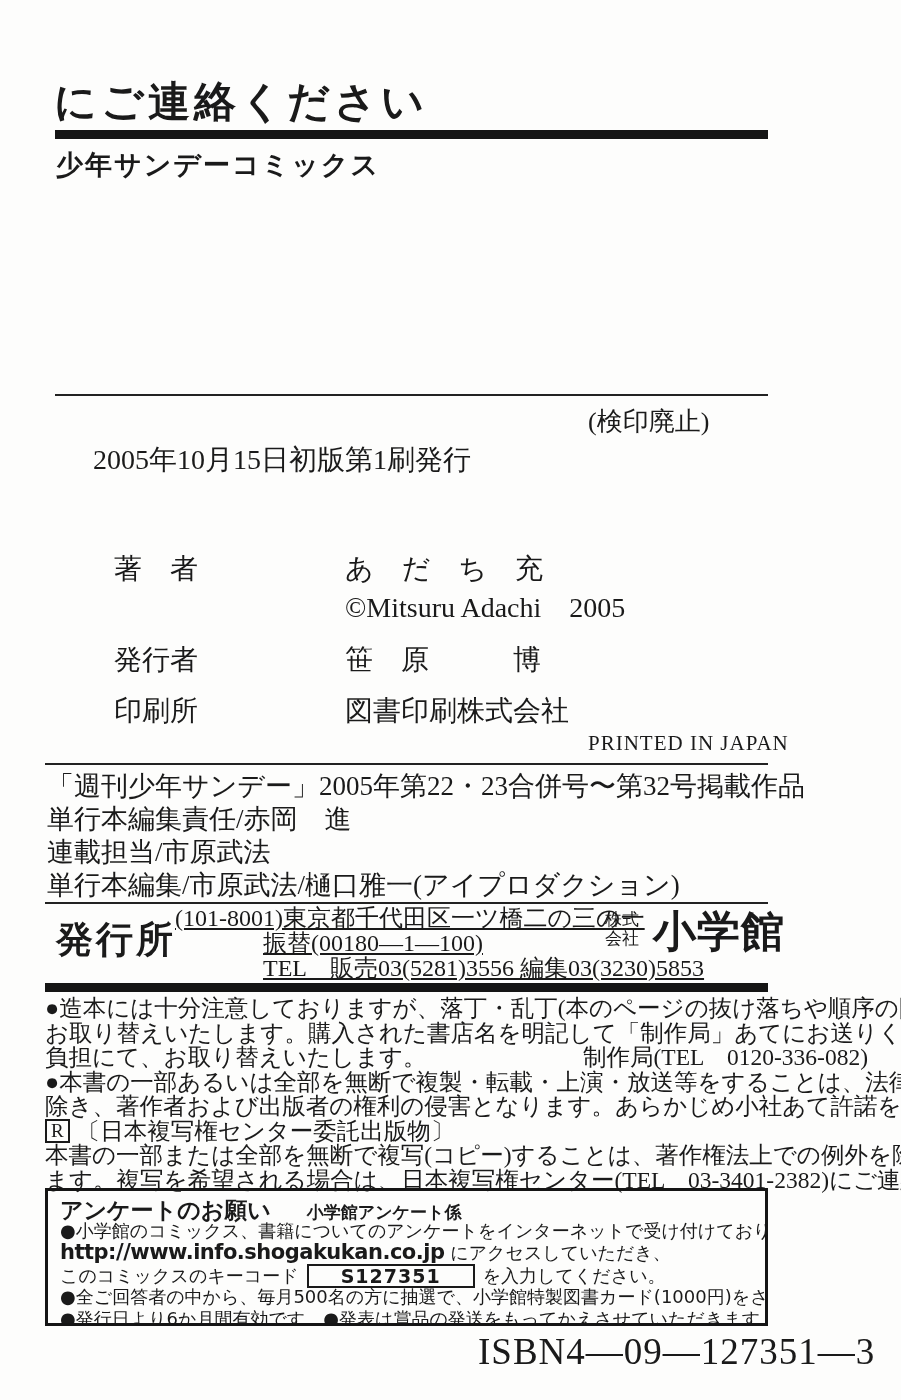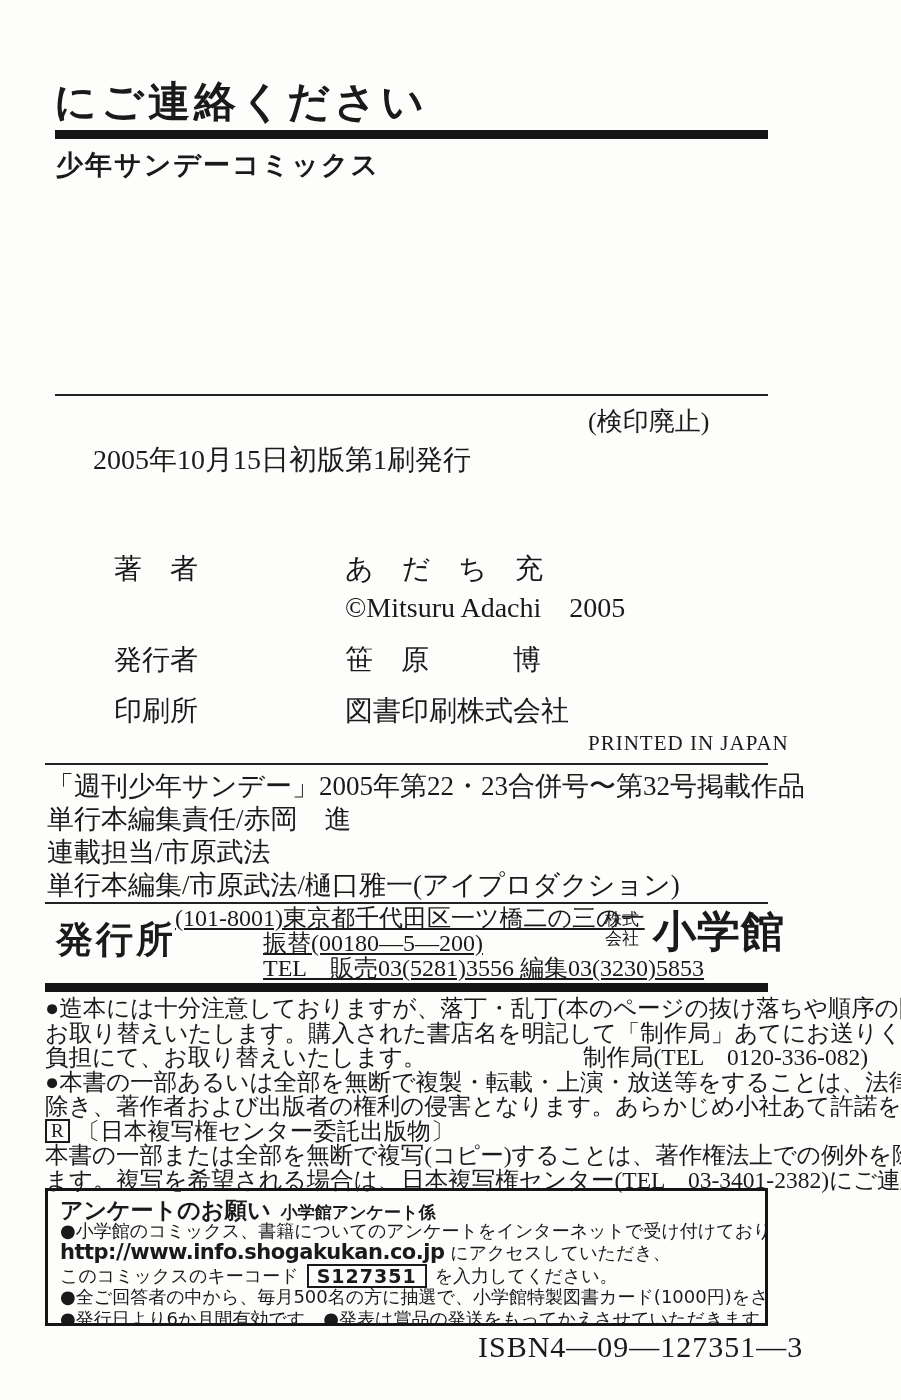--- a/index.html
+++ b/index.html
@@ -44,28 +44,28 @@
   .thick-bar-2{left:45px;top:983px;width:723px;height:9px;background:#151515;}
 
   .notices{left:45px;top:996px;width:823px;font-size:23.5px;line-height:24.5px;white-space:nowrap;}
   .notice-split{display:flex;justify-content:space-between;}
   .r-box{display:inline-block;border:2px solid #1a1a1a;font-size:19px;line-height:20px;padding:0 4px;margin-right:7px;vertical-align:2px;}
 
   .survey-box{
     left:45px;top:1188px;width:723px;height:138px;border:3px solid #151515;
     box-sizing:border-box;padding:4px 12px 0;overflow:hidden;
   }
-  .survey-heading-row{display:flex;align-items:baseline;gap:10px;height:25px;}
+  .survey-heading-row{display:flex;align-items:baseline;gap:36px;height:25px;}
   .survey-heading{font-size:23px;font-weight:bold;}
   .survey-heading-sub{font-size:17px;font-weight:bold;}
   .survey-row{height:22px;line-height:21.8px;font-size:18px;}
   .survey-url{font-size:21px;font-weight:bold;letter-spacing:-0.5px;}
-  .keycode-box{display:inline-block;border:2px solid #1a1a1a;font-weight:bold;font-size:19px;line-height:20px;letter-spacing:1px;padding:0 8px;margin:0 8px;vertical-align:-1px;}
+  .keycode-box{display:inline-block;border:2px solid #1a1a1a;font-weight:bold;font-size:19px;line-height:20px;letter-spacing:1px;padding:0 32px;margin:0 8px;vertical-align:-1px;}
 
-  .isbn{left:478px;top:1330px;font-size:30px;letter-spacing:1px;}
+  .isbn{left:478px;top:1330px;font-size:37px;letter-spacing:1px;}
 </style>
 </head>
 <body>
 
 <div class="page">
 
   <div class="abs book-title gothic">にご連絡ください</div>
   <div class="abs title-rule"></div>
   <div class="abs series-name gothic">少年サンデーコミックス</div>
 
@@ -90,21 +90,21 @@
     <div>単行本編集責任/赤岡　進</div>
     <div>連載担当/市原武法</div>
     <div>単行本編集/市原武法/樋口雅一(アイプロダクション)</div>
   </div>
 
   <div class="abs rule rule-3"></div>
 
   <div class="abs pubco-label gothic">発行所</div>
   <div class="abs pubco-address serif">
     <div>(101-8001)東京都千代田区一ツ橋二の三の一</div>
-    <div class="indent">振替(00180—5—200)</div>
+    <div class="indent">振替(00180—1—100)</div>
     <div class="indent">TEL　販売03(5281)3556 編集03(3230)5853</div>
   </div>
   <div class="abs corp-type serif">
     <div>株式</div>
     <div>会社</div>
   </div>
   <div class="abs company-name gothic">小学館</div>
   <div class="abs thick-bar-2"></div>
 
   <div class="abs notices serif">

